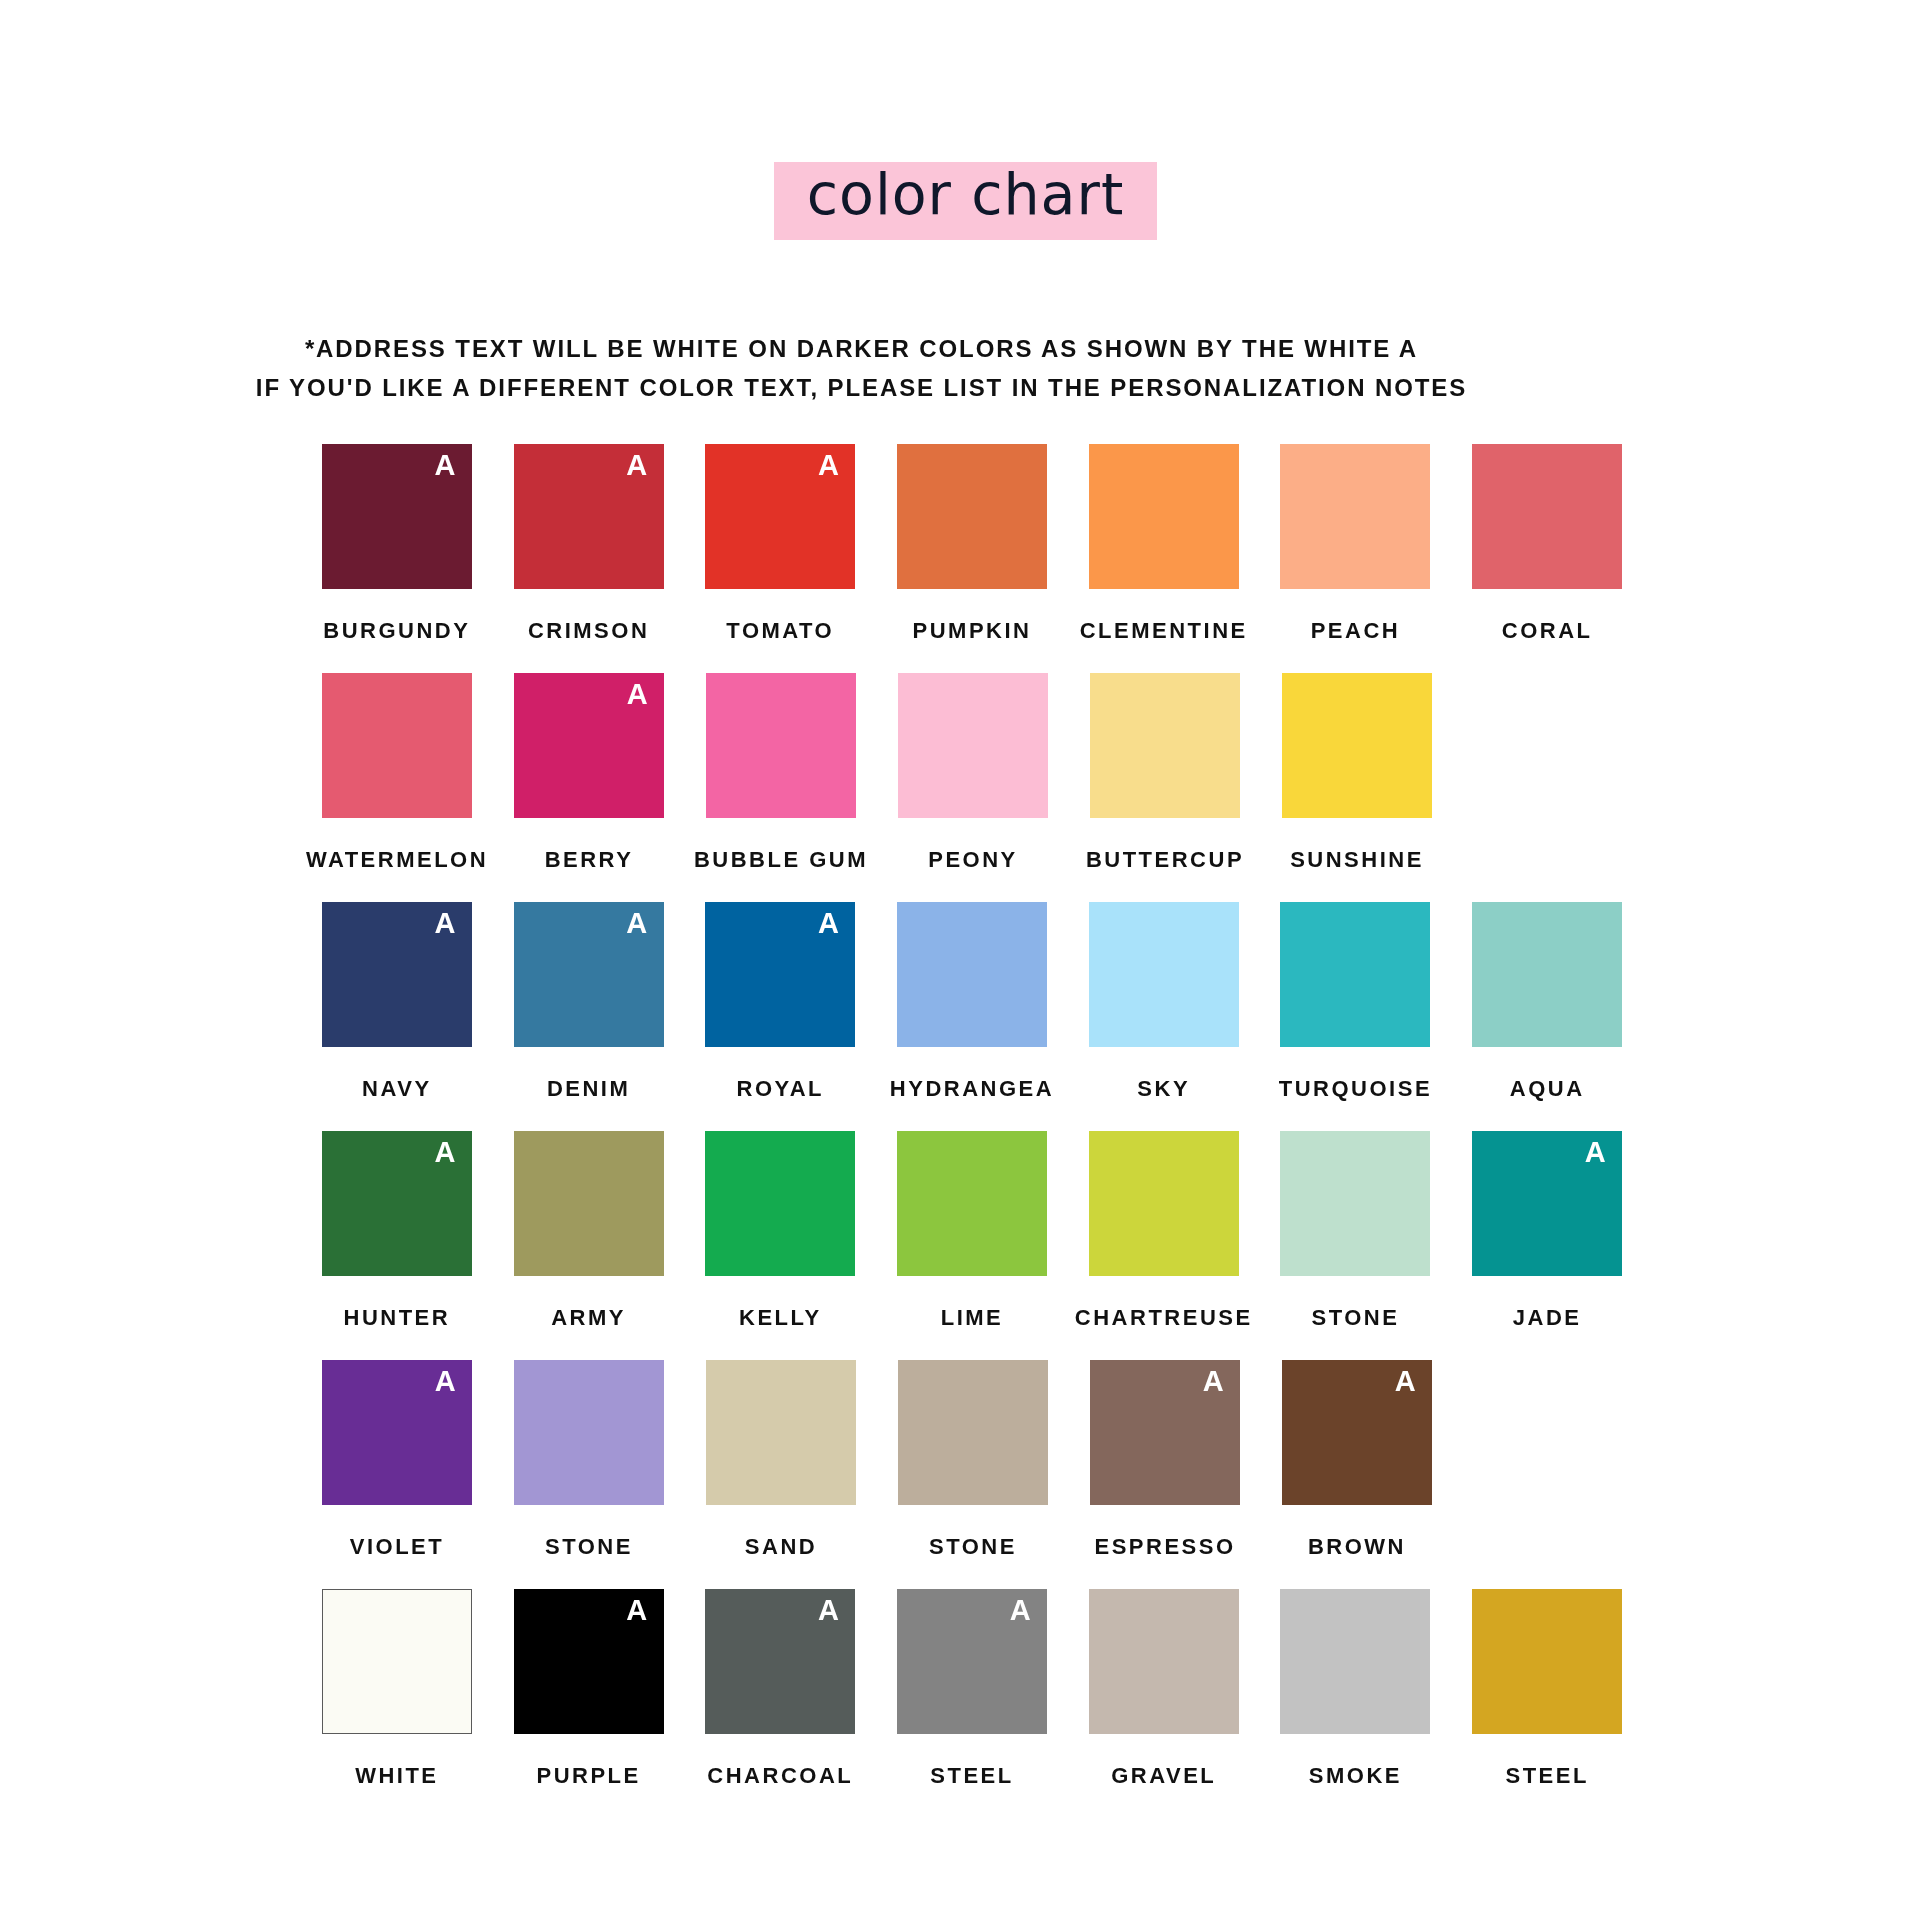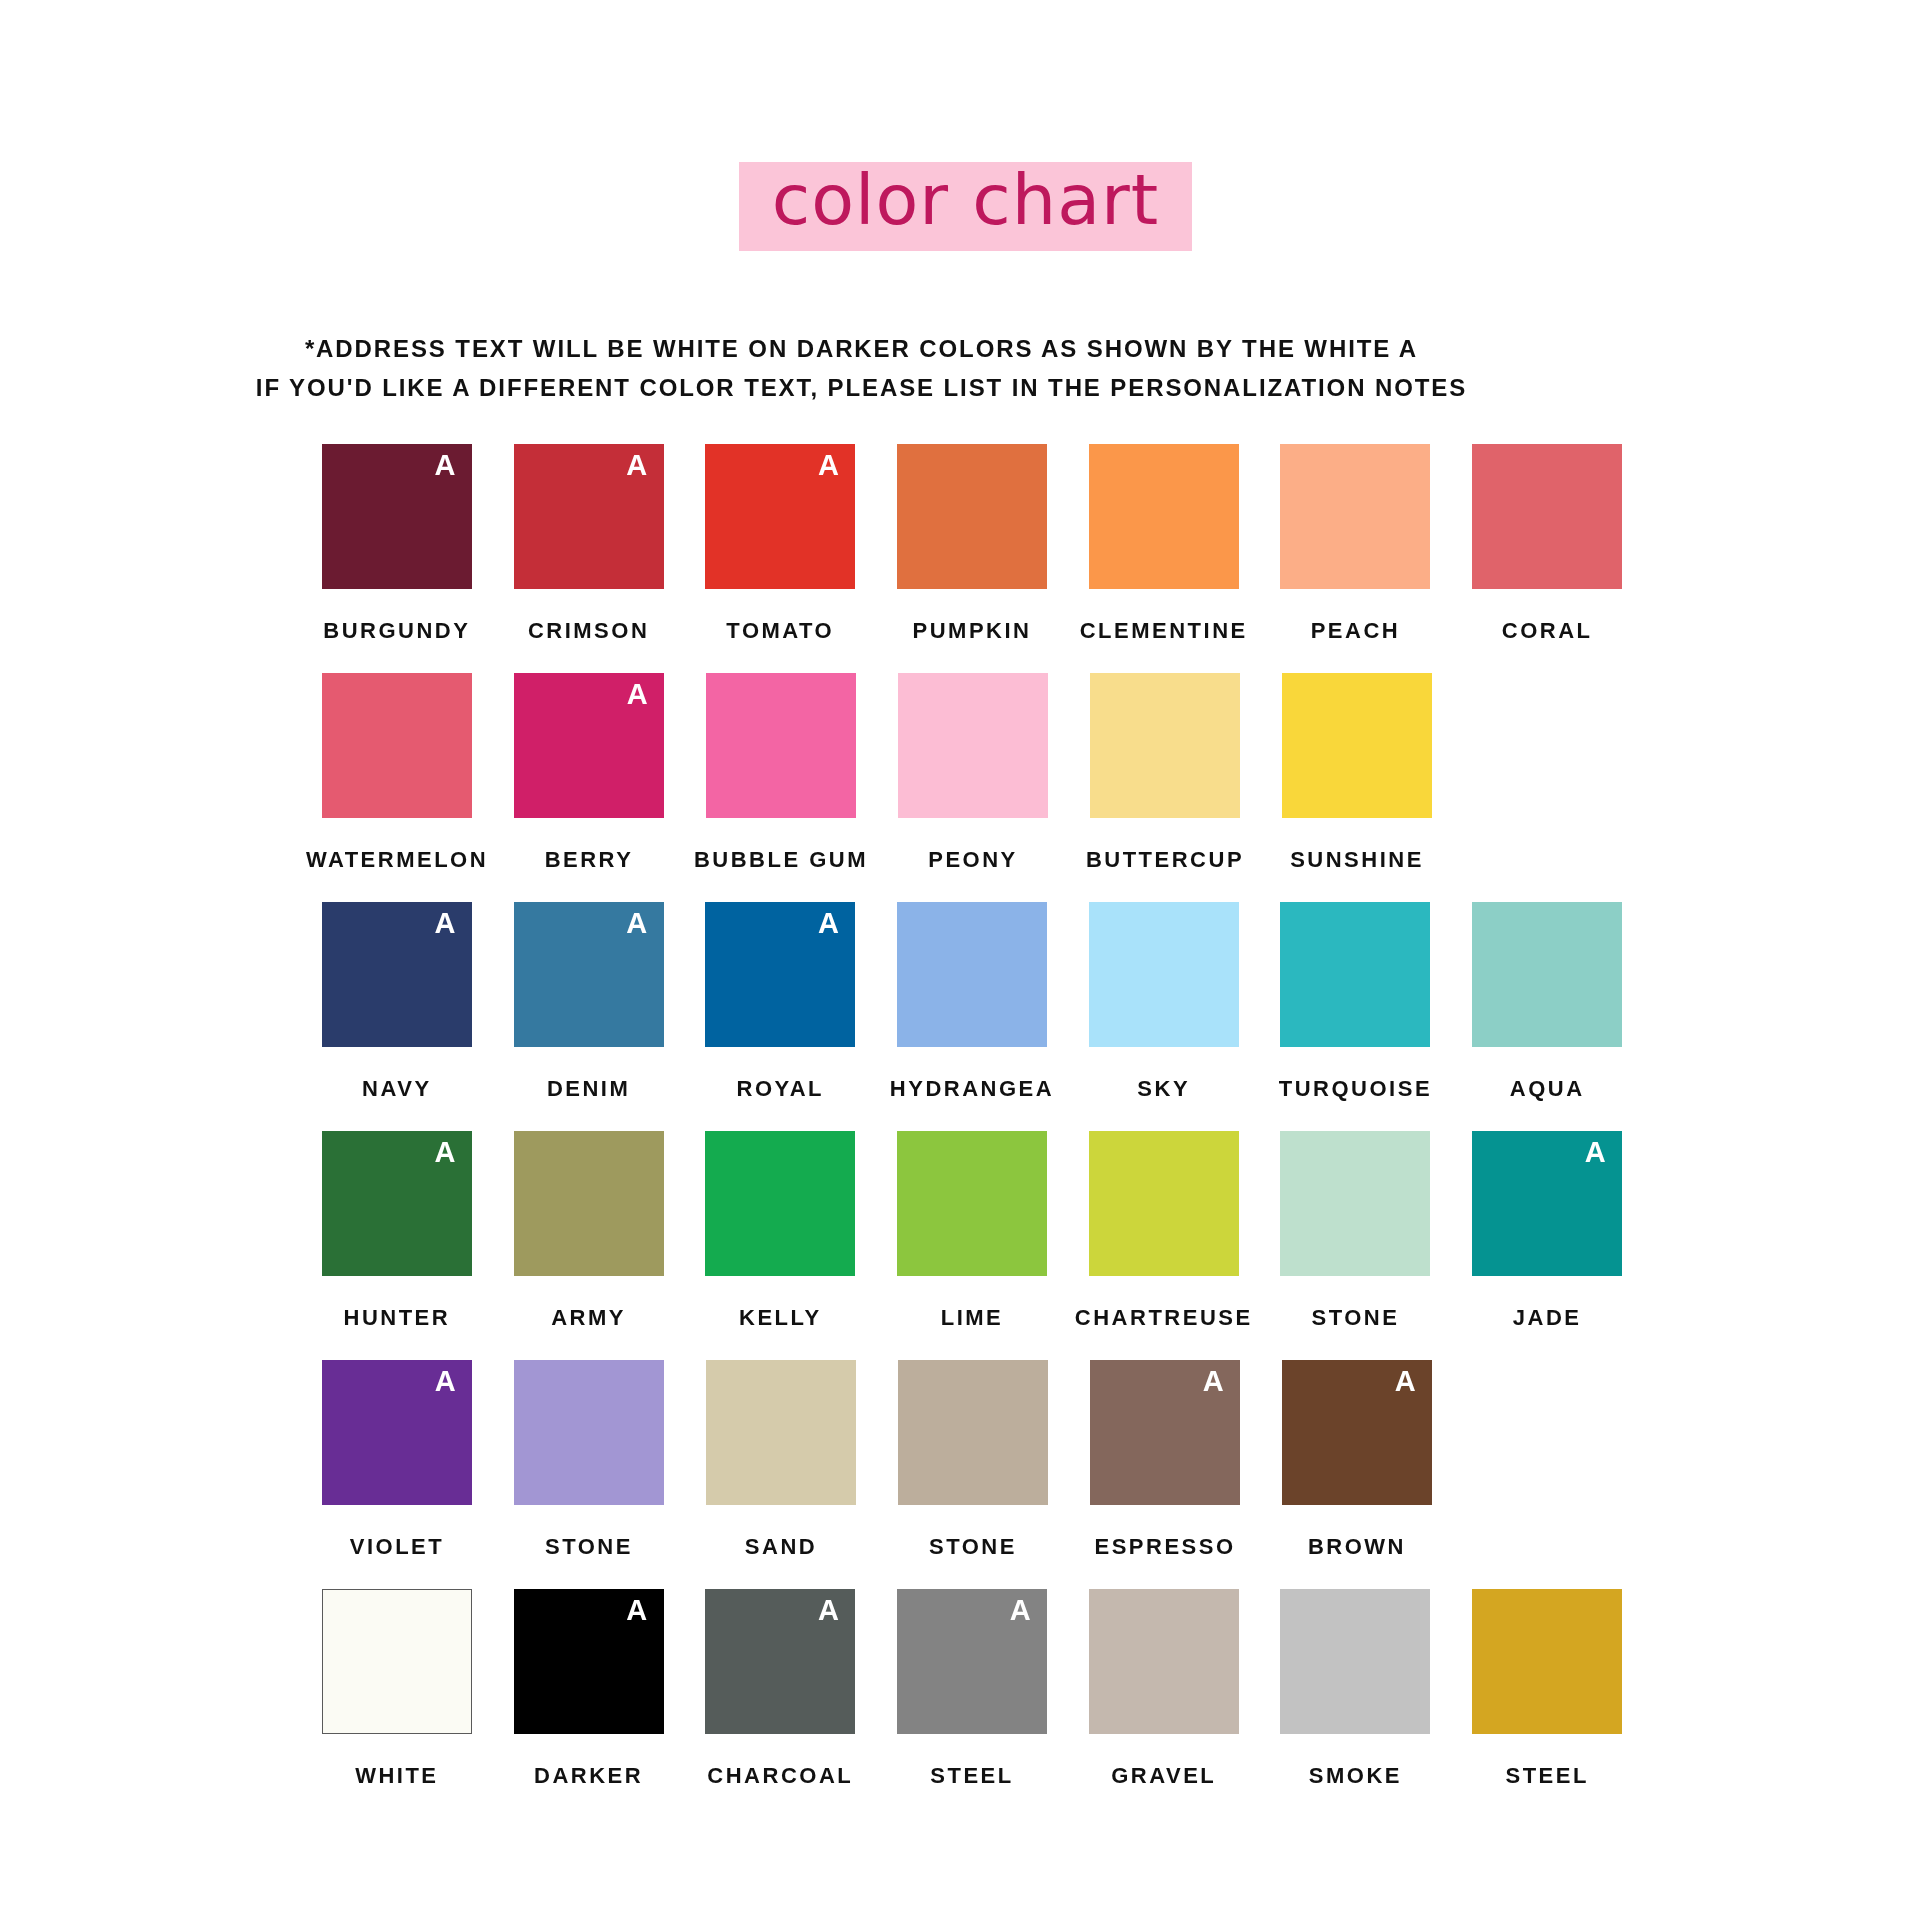--- a/index.html
+++ b/index.html
@@ -31,23 +31,23 @@
   }
   .title-band {
     display: inline-block;
     position: relative;
     background: #fbc5d8;
     padding: 13.5px 33px 15.4px 33px;
     line-height: 1;
   }
   .title-text {
     font-family: "DejaVu Sans", sans-serif;
-    font-size: 70px;
+    font-size: 57px;
     font-weight: 400;
-    color: #be185d;
+    color: #0f172a;
     letter-spacing: 1px;
     line-height: 0.86;
     display: block;
     position: relative;
     top: -5.8px;
   }
 
   .subtitle-wrap {
     position: absolute;
     top: 330px;
@@ -298,21 +298,21 @@
       </div>
       <div class="swatch-row">
         <div class="swatch-cell">
           <div class="swatch-box bordered" style="background: rgb(251, 251, 244);"></div>
           <div class="swatch-label">WHITE</div>
         </div>
         <div class="swatch-cell">
           <div class="swatch-box" style="background: rgb(0, 0, 0);">
             <span class="swatch-a">A</span>
           </div>
-          <div class="swatch-label">DARKER</div>
+          <div class="swatch-label">PURPLE</div>
         </div>
         <div class="swatch-cell">
           <div class="swatch-box" style="background: rgb(85, 92, 90);">
             <span class="swatch-a">A</span>
           </div>
           <div class="swatch-label">CHARCOAL</div>
         </div>
         <div class="swatch-cell">
           <div class="swatch-box" style="background: rgb(131, 131, 131);">
             <span class="swatch-a">A</span>

